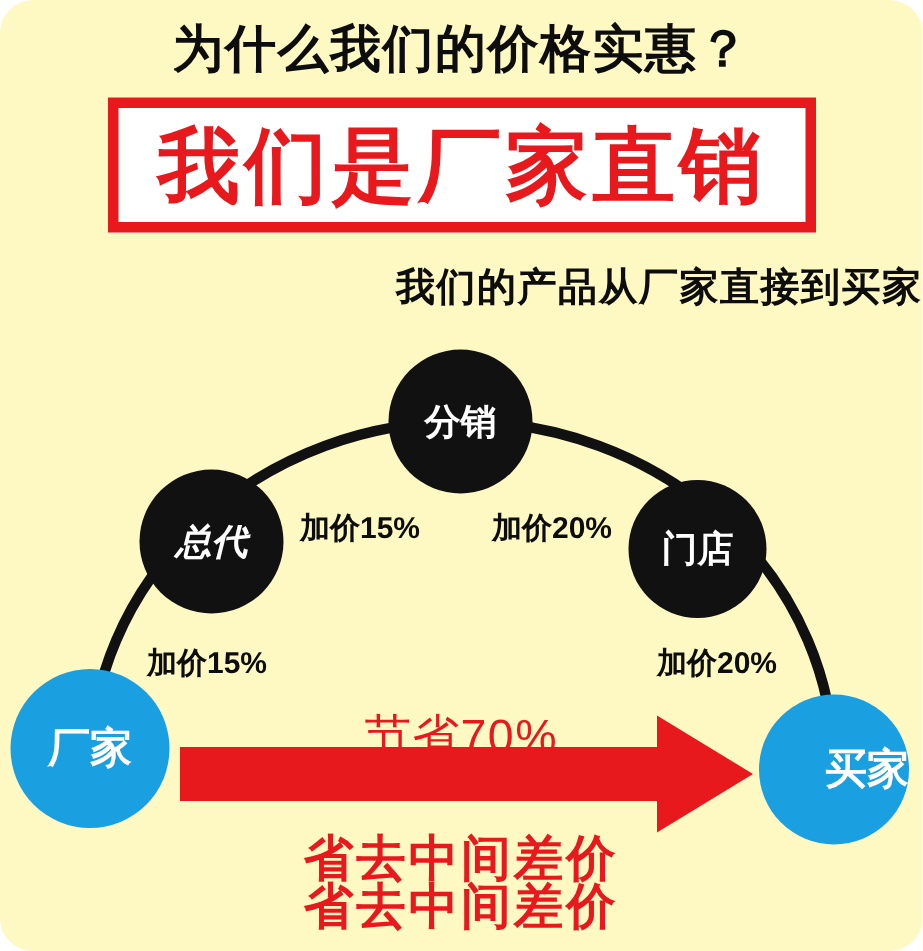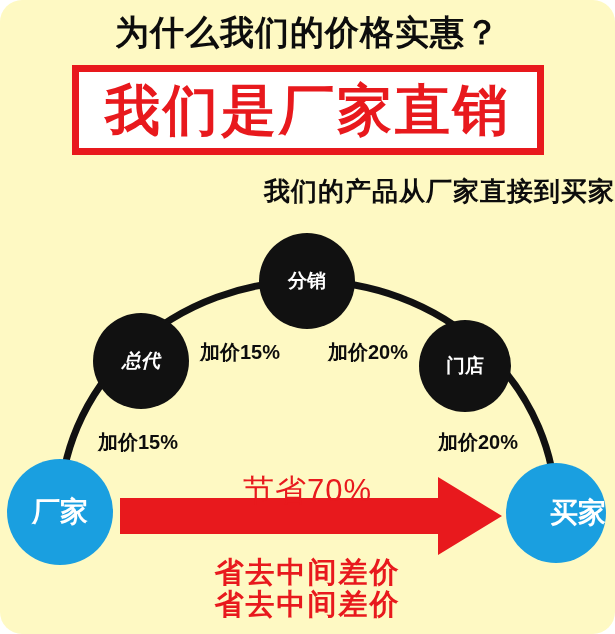--- a/index.html
+++ b/index.html
@@ -37,46 +37,46 @@
   }
 
   .diagram{position:absolute;top:230px;left:0;width:615px;height:330px;}
   .diagram svg{position:absolute;top:0;left:0;}
 
   .node{
     position:absolute;border-radius:50%;
     display:flex;align-items:center;justify-content:center;
     color:#ffffff;font-weight:bold;text-align:center;
   }
-  .node.black{background:var(--dark,#111111);font-size:19px;}
+  .node.black{background:var(--dark,#111111);font-size:24px;}
   .node.blue{background:var(--blue,#1a9fe0);font-size:28px;}
   .node-agent{left:93px;top:83px;width:96px;height:96px;font-style:italic;}
   .node-distribution{left:259px;top:3px;width:96px;height:96px;}
   .node-store{left:419px;top:90px;width:92px;height:92px;}
-  .node-factory{left:7px;top:229px;width:106px;height:106px;}
+  .node-factory{left:7px;top:216px;width:106px;height:106px;}
   .node-buyer{left:506px;top:233px;width:100px;height:100px;justify-content:flex-end;}
 
   .markup{
     position:absolute;transform:translate(-50%,-50%);
     font-size:20px;font-weight:bold;color:#0d0d0d;white-space:nowrap;
   }
   .markup.upper-left{left:240px;top:122px;}
   .markup.upper-right{left:368px;top:122px;}
   .markup.lower-left{left:138px;top:212px;}
   .markup.lower-right{left:478px;top:212px;}
 
   .arrow-label{
     position:absolute;left:0;top:240px;width:615px;text-align:center;
     font-size:31px;font-weight:normal;color:var(--red,#e8191d);
     letter-spacing:1px;
   }
 
   .footer{
     position:absolute;top:556px;left:0;width:100%;
-    text-align:center;font-size:29px;font-weight:bold;
+    text-align:center;font-size:33px;font-weight:bold;
     color:var(--red,#e8191d);line-height:32px;letter-spacing:2px;
   }
 </style>
 </head>
 <body>
 
 <div class="page">
 
   <h1 class="title">为什么我们的价格实惠？</h1>
 

